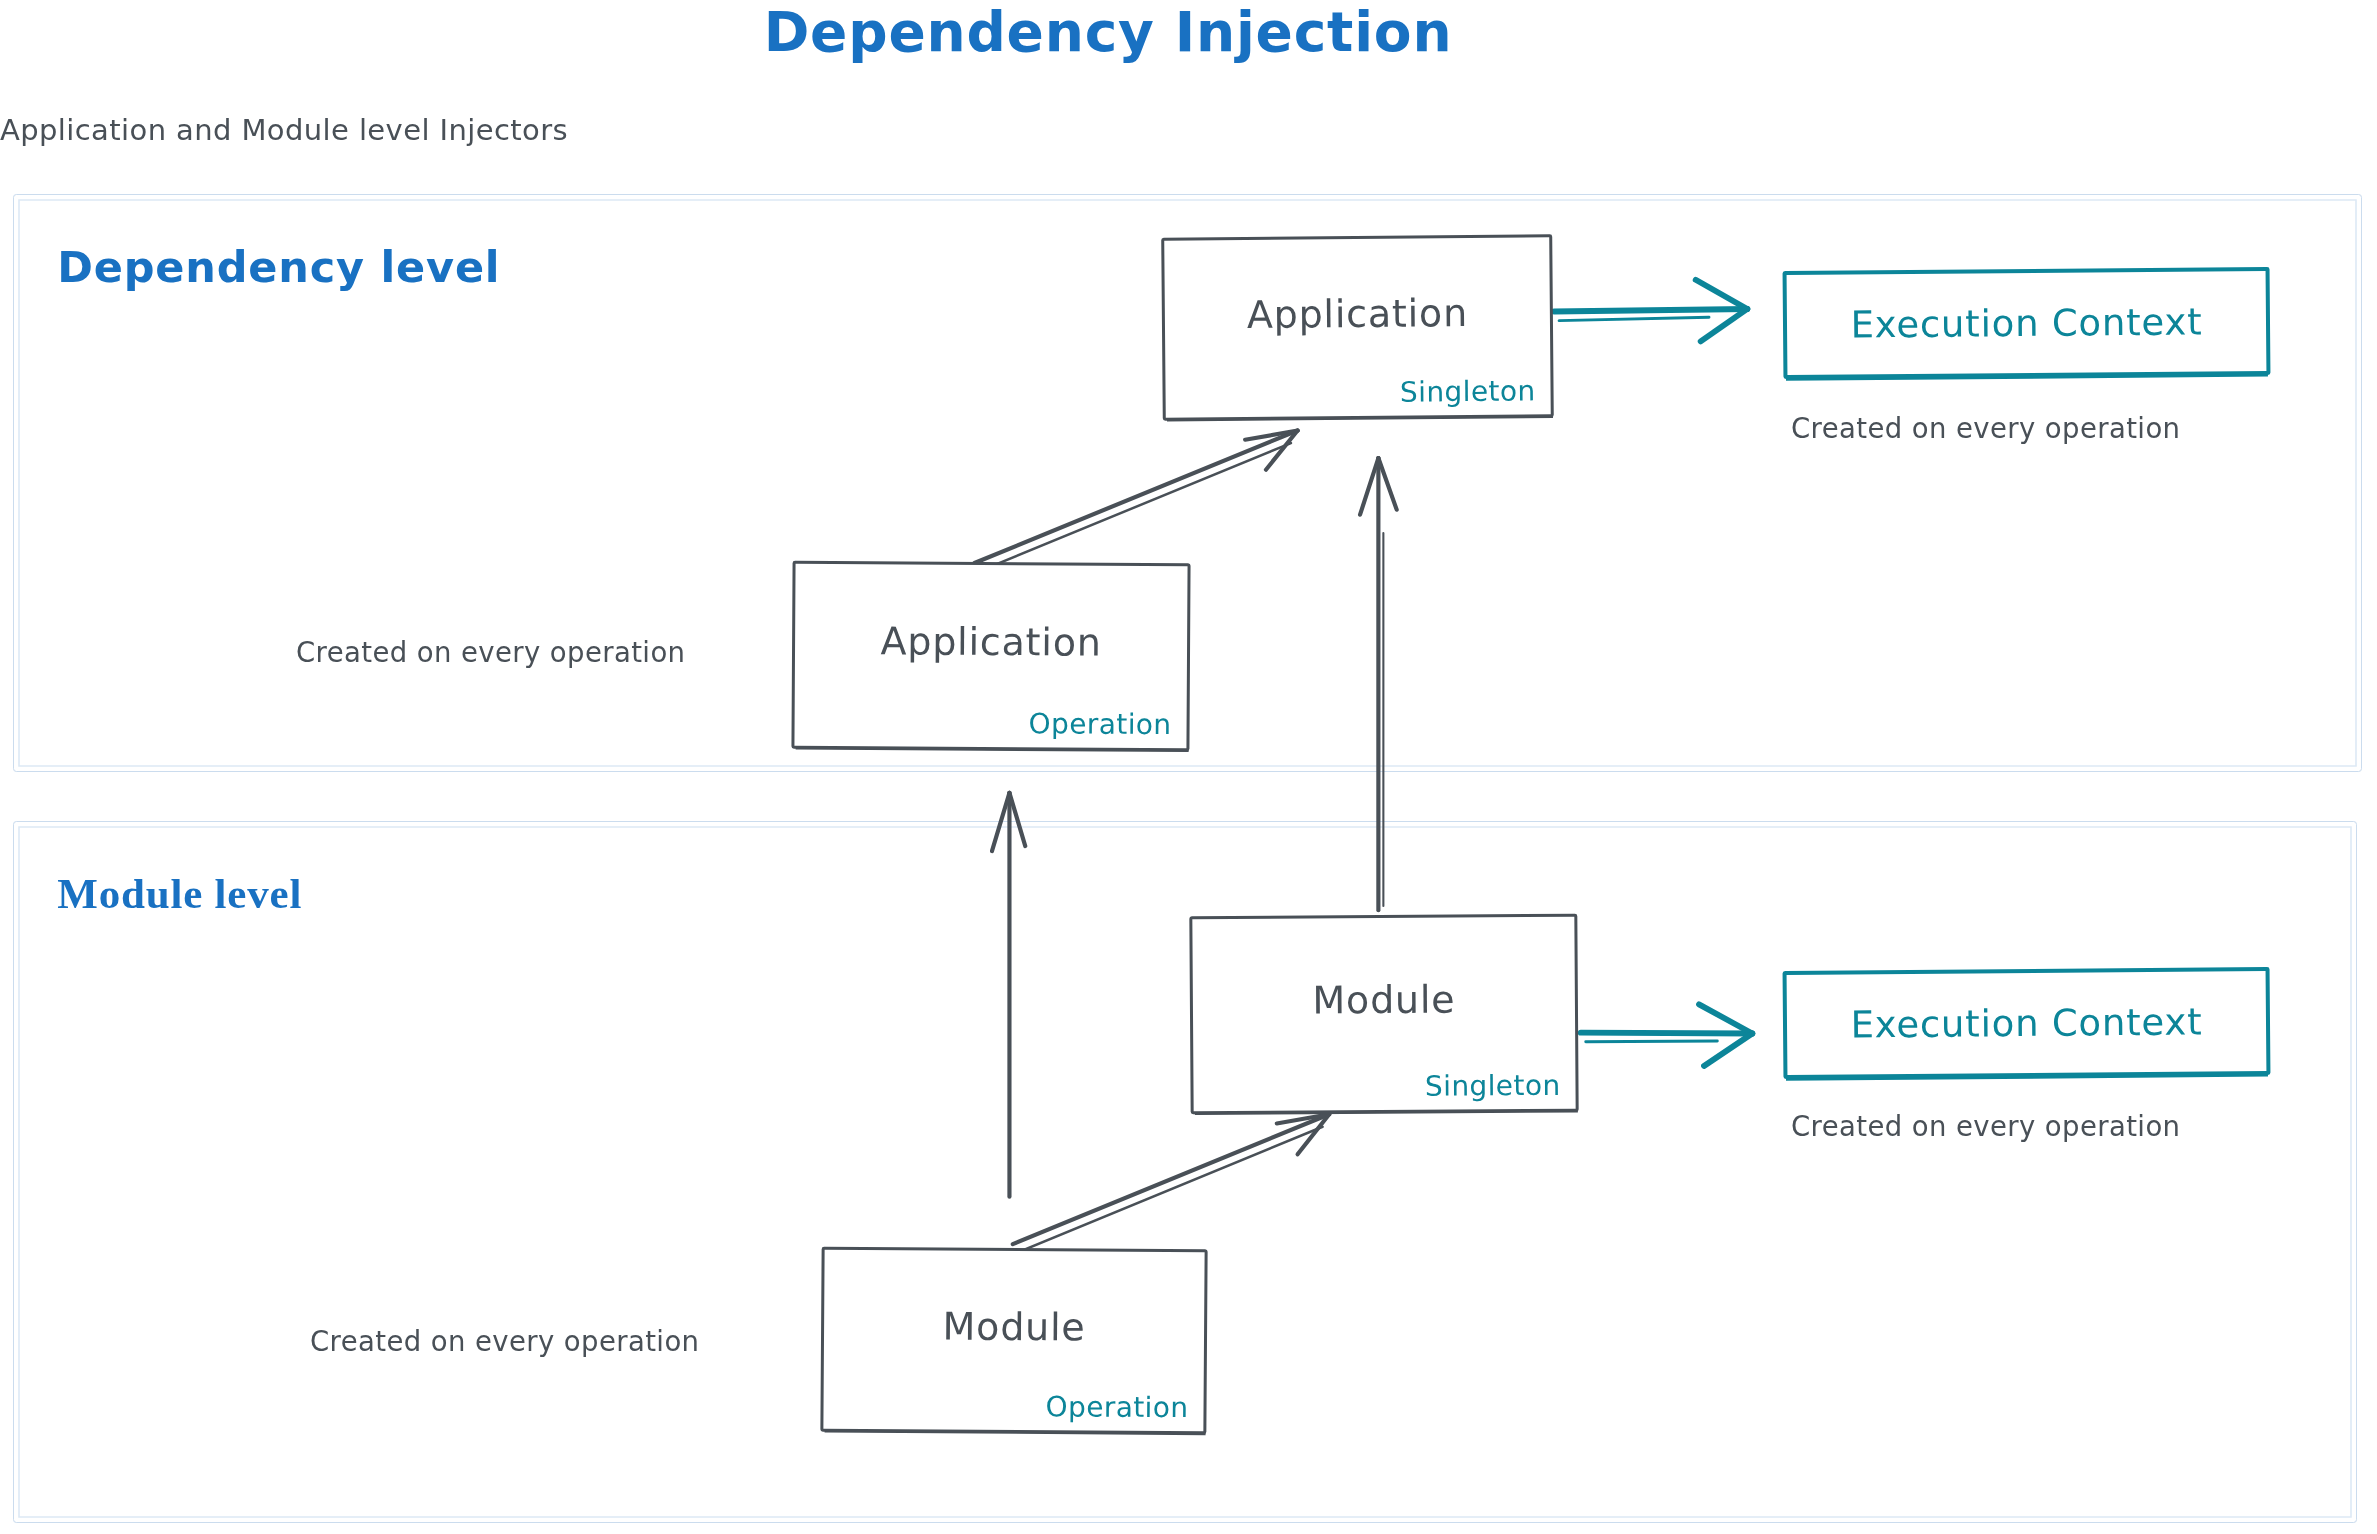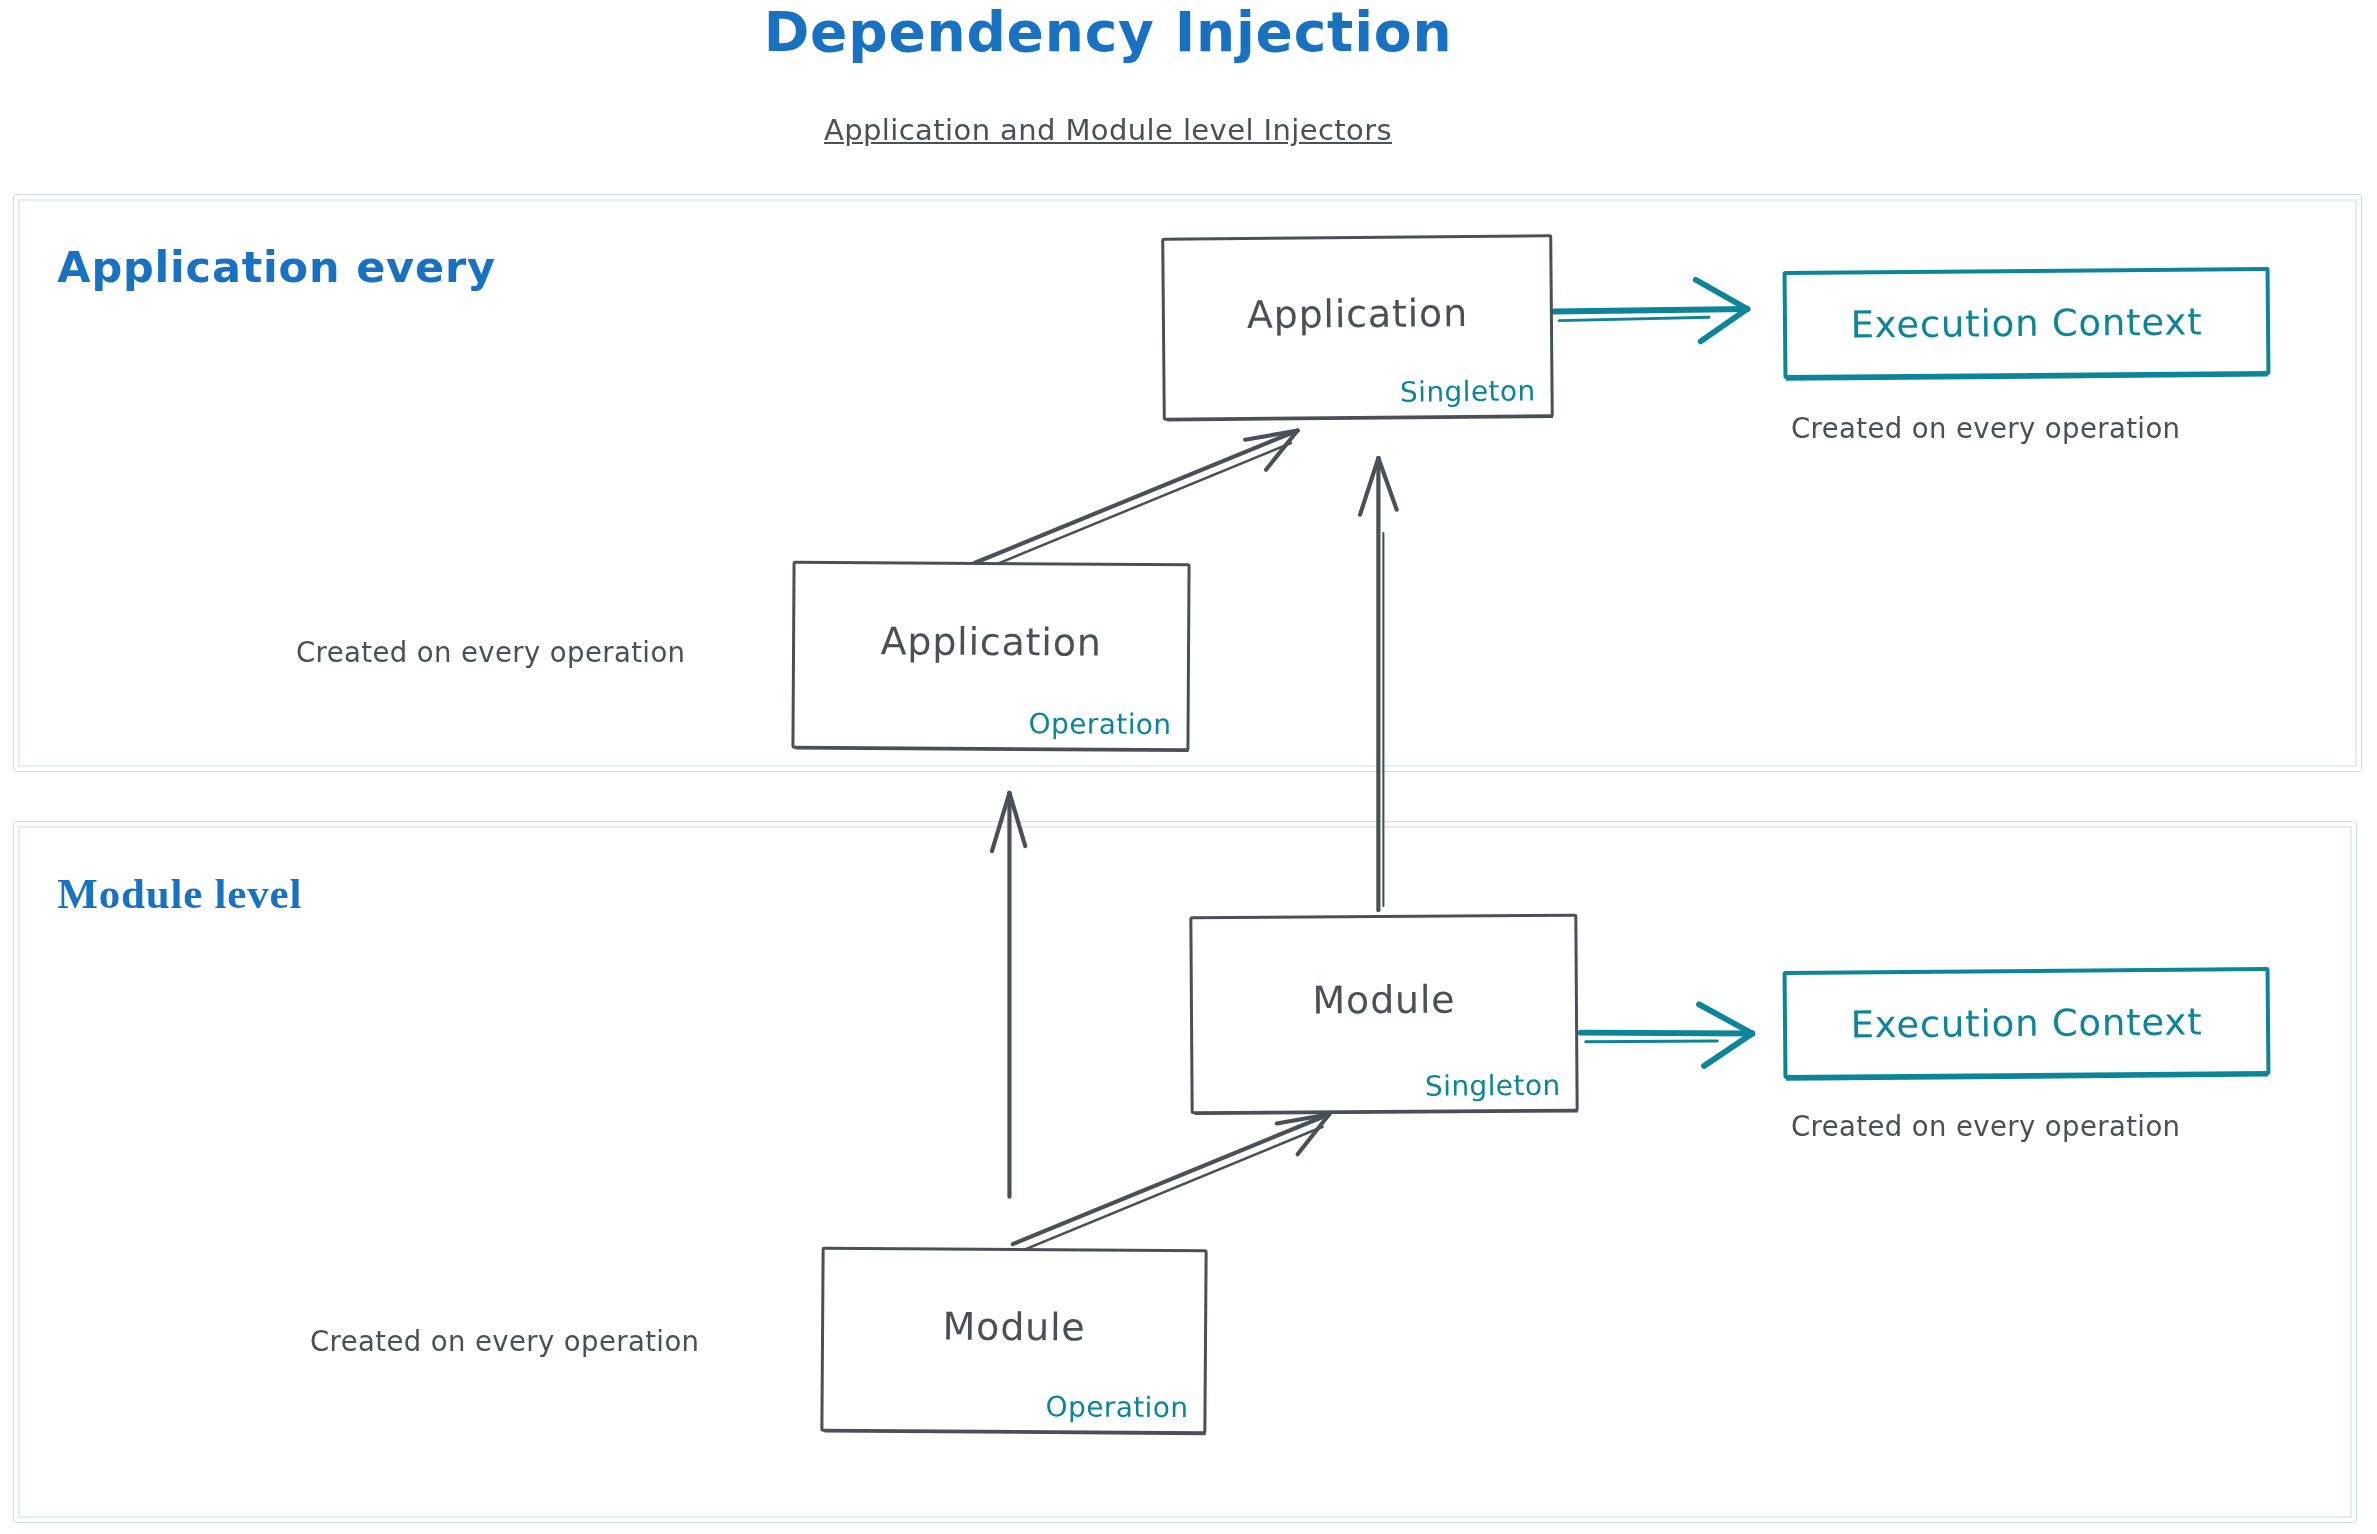--- a/index.html
+++ b/index.html
@@ -31,25 +31,24 @@
     text-align: center;
     font-size: 55px;
     font-weight: bold;
     letter-spacing: 0.8px;
     color: var(--blue);
   }
   .subtitle {
     position: absolute;
     left: 0; top: 113px;
     width: 2216px;
-    text-align: center;
+    text-align: left;
     font-size: 29px;
     letter-spacing: 0.4px;
     color: var(--dark);
-    text-decoration: underline;
   }
   .level {
     position: absolute;
     border: 1.7px solid var(--frame);
     border-radius: 3.3px;
     box-shadow: inset 0 0 0 4.2px #ffffff, inset 0 0 0 5.8px #dde9f5;
     background: transparent;
   }
   .level-app   { left: 13.3px;  top: 194px;  width: 2347px; height: 576px; }
   .level-module{ left: 13.3px;  top: 821px;  width: 2342px; height: 700px; font-family: Liberation Serif, serif; }
@@ -137,21 +136,21 @@
 </style>
 </head>
 <body>
 
 <div class="canvas">
 
   <div class="title">Dependency Injection</div>
   <div class="subtitle">Application and Module level Injectors</div>
 
   <section class="level level-app">
-    <span class="level-label">Application every</span>
+    <span class="level-label">Dependency level</span>
   </section>
 
   <section class="level level-module">
     <span class="level-label">Module level</span>
   </section>
 
   <svg class="arrows" viewBox="0 0 2854 1842">
 
     <g>
       <path class="stroke-teal" stroke-width="7" d="M1866,374 L2098,371"></path>

